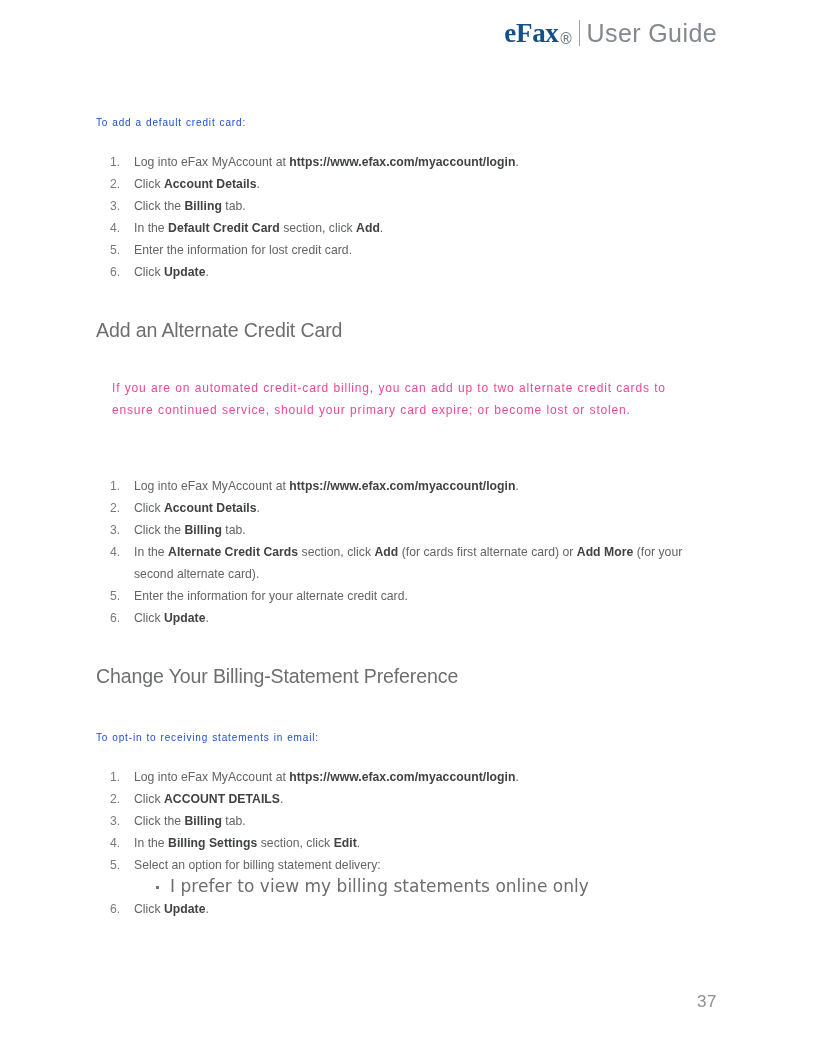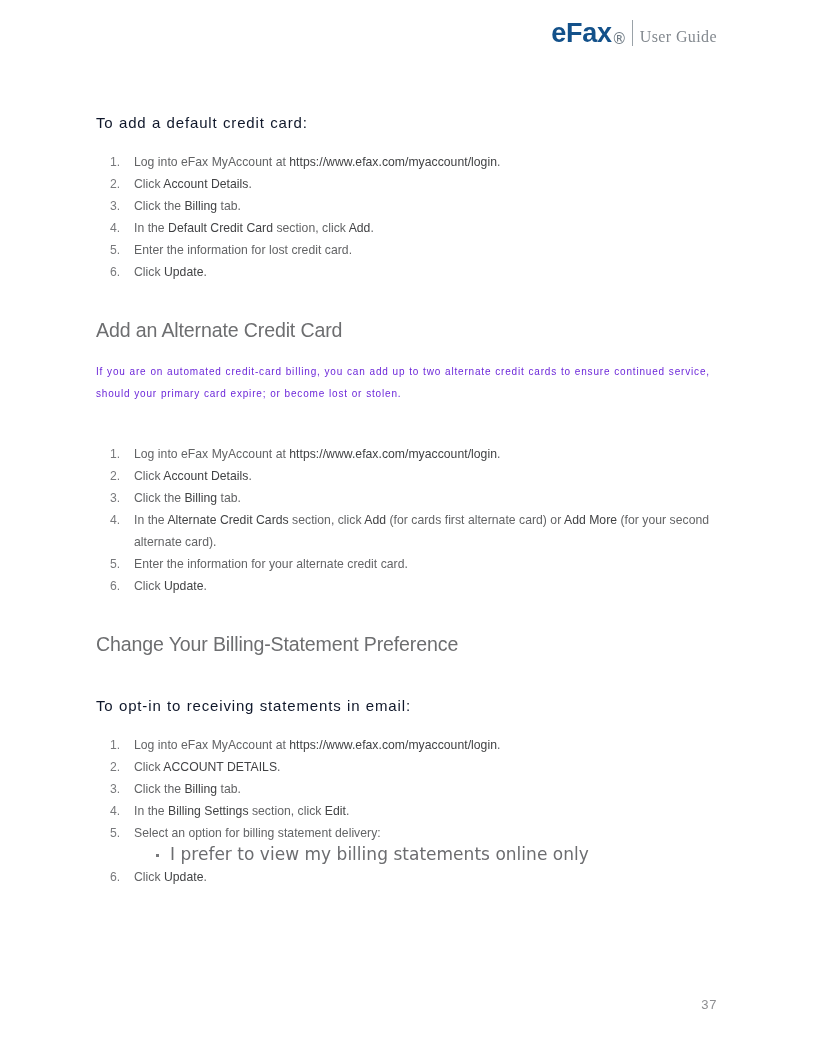--- a/index.html
+++ b/index.html
@@ -26,21 +26,21 @@
   
   .doc-header {
     position: absolute;
     top: 18px;
     left: 0;
     right: 99px;
     text-align: right;
     white-space: nowrap;
   }
   .brand-efax {
-    font-family: Liberation Sans, sans-serif;
+    font-family: Liberation Serif, serif;
     font-weight: bold;
     font-size: 27px;
     color: #13518a;
     letter-spacing: -0.3px;
     vertical-align: baseline;
   }
   .brand-reg {
     font-family: "DejaVu Sans", sans-serif;
     font-size: 15px;
     color: #6e7a84;
@@ -51,52 +51,52 @@
   }
   .brand-bar {
     display: inline-block;
     width: 1px;
     height: 26px;
     background: #9aa2a8;
     vertical-align: -4px;
     margin: 0 7px 0 5px;
   }
   .brand-guide {
-    font-family: Liberation Serif, serif;
+    font-family: Liberation Sans, sans-serif;
     font-weight: normal;
-    font-size: 16px;
+    font-size: 25px;
     color: #83898f;
     letter-spacing: 0.4px;
     vertical-align: baseline;
   }
 
   
   .content {
     position: absolute;
     left: 96px;
     top: 112px;
     width: 626px;
   }
 
   
   p.lead {
     margin: 0;
     font-family: "Liberation Sans", sans-serif;
-    font-size: 15px;
+    font-size: 10px;
     line-height: 21px;
-    color: #0f172a;
+    color: #1d4ed8;
     letter-spacing: 0.85px;
     word-spacing: 0.4px;
   }
   p.body {
-    margin: 0;
-    font-family: "Liberation Sans", sans-serif;
-    font-size: 10px;
+    margin: 16px;
+    font-family: "Liberation Sans", sans-serif;
+    font-size: 12px;
     line-height: 22px;
-    color: #6d28d9;
+    color: #ec4899;
     letter-spacing: 0.82px;
     word-spacing: 0.3px;
   }
 
   
   h2.section-heading {
     margin: 0;
     font-family: "Liberation Sans Narrow", "Liberation Sans", sans-serif;
     font-weight: normal;
     font-size: 20.5px;
@@ -130,21 +130,21 @@
     position: absolute;
     left: 14px;
     top: 0;
     width: 20px;
     text-align: left;
     color: #78797c;
     font-size: 12.2px;
   }
   ol.steps > li b,
   p.body b, p.lead b {
-    font-weight: normal;
+    font-weight: bold;
     color: #414244;
     text-align: right;
   }
 
   
   ul.sub-bullets {
     margin: 0;
     padding: 0;
     list-style: none;
   }
@@ -168,21 +168,21 @@
   }
 
   
   .page-number {
     position: absolute;
     left: 0;
     right: 99px;
     bottom: 44px;
     text-align: right;
     font-family: "Liberation Sans", sans-serif;
-    font-size: 13px;
+    font-size: 17px;
     color: #8d8e91;
     letter-spacing: 0.6px;
     margin-top: 17px;
   }
 
   
   .sp-after-lead   { height: 18px; }
   .sp-after-list   { height: 34px; }
   .sp-after-head   { height: 18px; }
   .sp-after-body   { height: 20px; }

